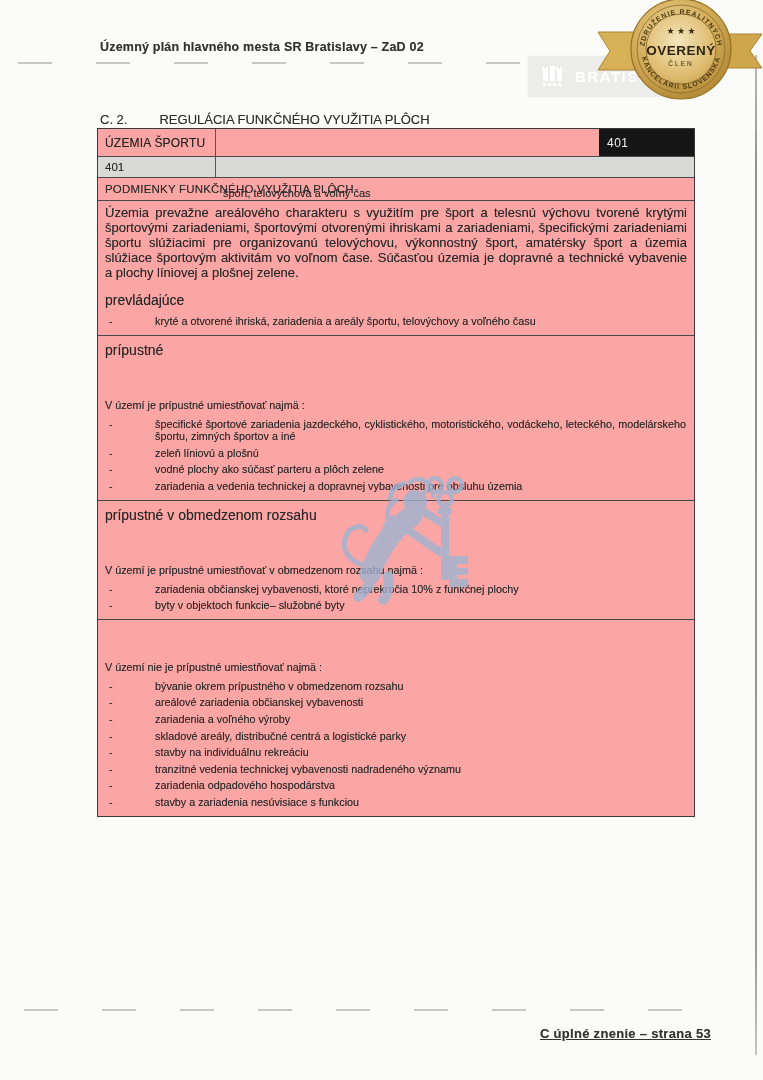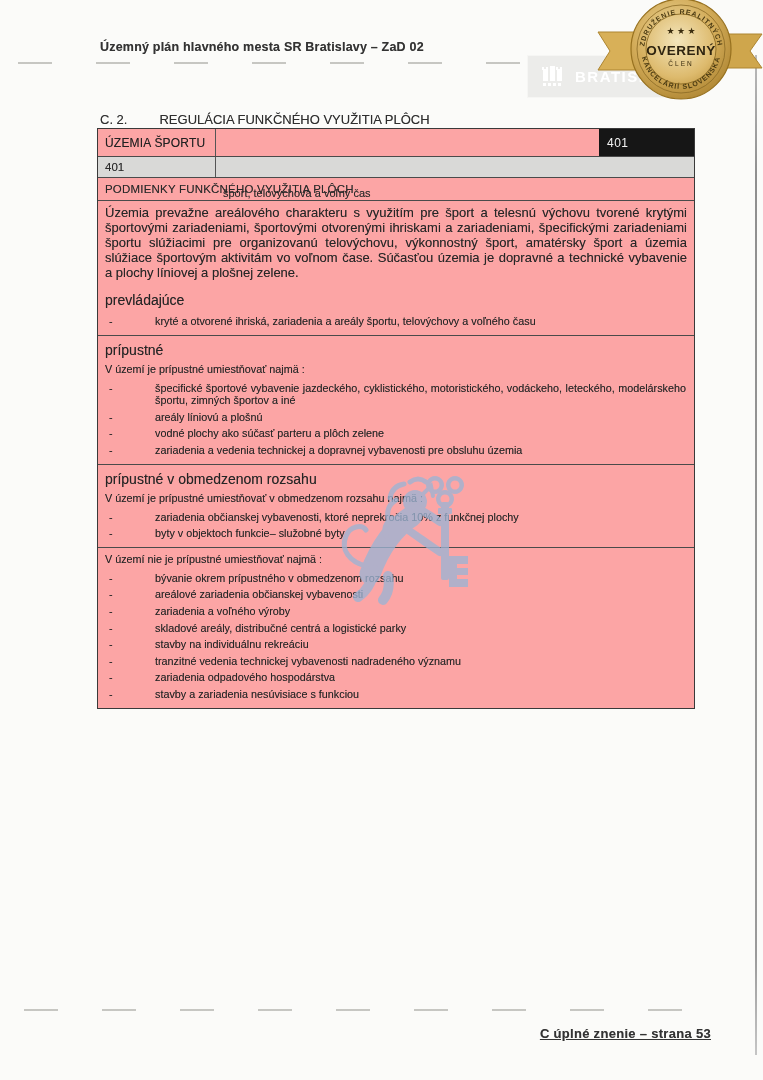--- a/index.html
+++ b/index.html
@@ -76,21 +76,21 @@
   }
   .row-code .c2 { flex:1; display:flex; align-items:center; padding-left:7px; font-size:11px;margin-top:36px; }
   .row-header { height:23px; display:flex; align-items:center; padding-left:7px;
     font-size:11.5px; color:#2a2a2a; letter-spacing:.2px; }
   .row-para {
     padding:4px 7px 6px 7px; text-align:justify;
     font-size:13px; line-height:15px; color:#272727;
   }
   .sec { padding:3px 0 7px 0; }
   .sec-label { padding:3px 0 3px 7px; font-size:14px; color:#252525; }
-  .sec-intro { padding:2px 0 3px 7px; font-size:10.8px; color:#272727; }
+  .sec-intro { padding:2px 0 3px 7px; font-size:10.8px; color:#272727;margin-top:36px; }
   .sec-item { display:flex; margin-top:4px; font-size:10.8px; line-height:12.6px; color:#272727; }
   .sec-item .dash { width:14px; padding-left:11px; flex:0 0 25px; }
   .sec-item .txt { flex:1; padding-right:8px; text-align:justify;padding-left:32px; }
 
   
   .lion-svg { position:absolute; left:312px; top:468px; z-index:20; opacity:.78; pointer-events:none; }
 
   
   .footer-text {
     position:absolute; right:52px; top:1026px;
@@ -179,25 +179,25 @@
         <div class="sec-item">
           <div class="dash">-</div>
           <div class="txt">kryté a otvorené ihriská, zariadenia a areály športu, telovýchovy a voľného času</div>
         </div>
       </div>
       <div class="trow sec">
         <div class="sec-label">prípustné</div>
         <div class="sec-intro">V území je prípustné umiestňovať najmä :</div>
         <div class="sec-item">
           <div class="dash">-</div>
-          <div class="txt">špecifické športové vybavenie jazdeckého, cyklistického, motoristického, vodáckeho, leteckého, modelárskeho športu, zimných športov a iné</div>
-        </div>
-        <div class="sec-item">
-          <div class="dash">-</div>
-          <div class="txt">areály líniovú a plošnú</div>
+          <div class="txt">špecifické športové zariadenia jazdeckého, cyklistického, motoristického, vodáckeho, leteckého, modelárskeho športu, zimných športov a iné</div>
+        </div>
+        <div class="sec-item">
+          <div class="dash">-</div>
+          <div class="txt">zeleň líniovú a plošnú</div>
         </div>
         <div class="sec-item">
           <div class="dash">-</div>
           <div class="txt">vodné plochy ako súčasť parteru a plôch zelene</div>
         </div>
         <div class="sec-item">
           <div class="dash">-</div>
           <div class="txt">zariadenia a vedenia technickej a dopravnej vybavenosti pre obsluhu územia</div>
         </div>
       </div>

